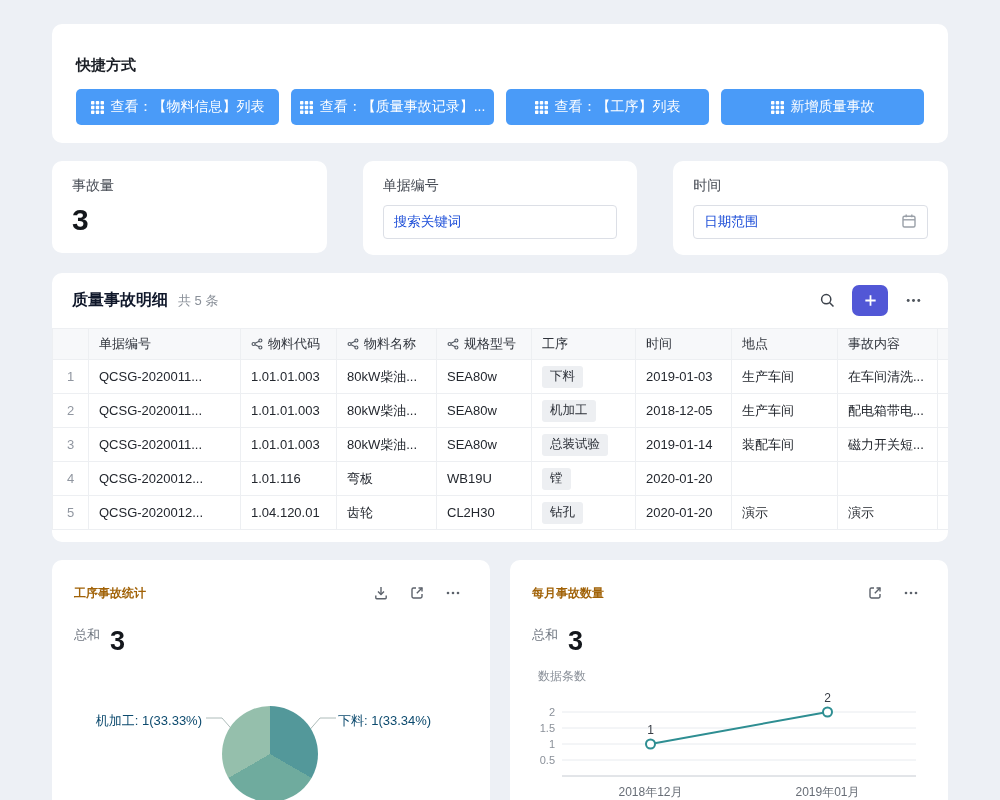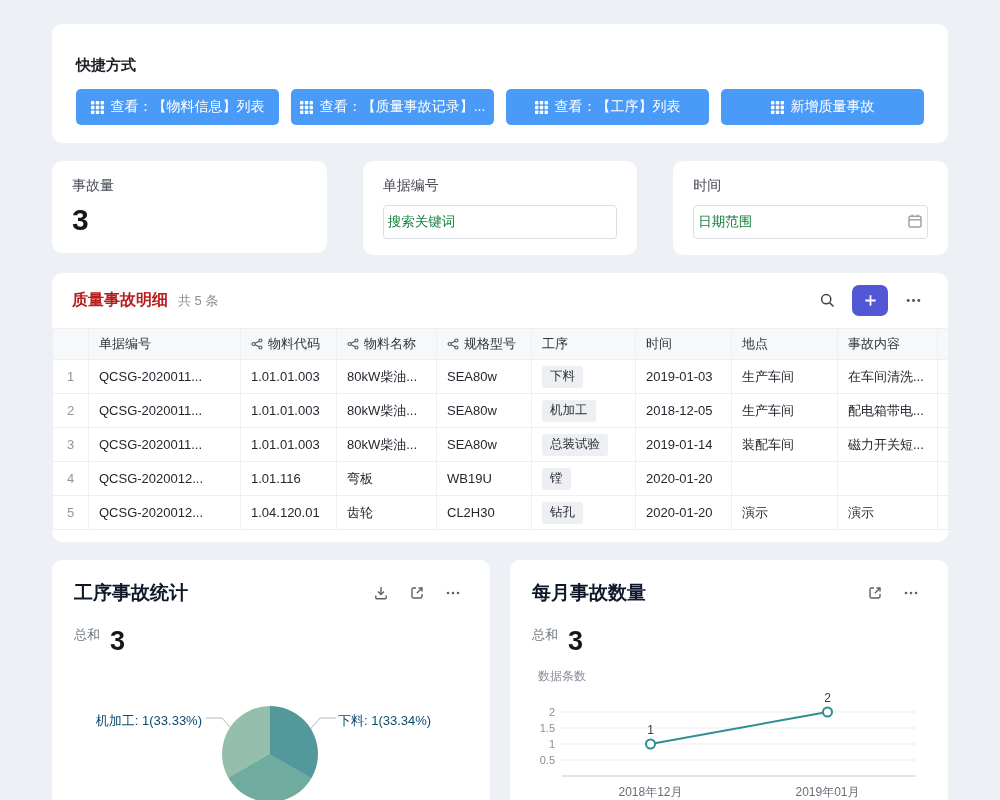--- a/index.html
+++ b/index.html
@@ -10,42 +10,42 @@
   
   .shortcuts{padding:32px 24px 18px}
   .shortcuts-title{font-size:15px;font-weight:700;color:#1b1f26}
   .sc-row{display:flex;gap:12px;margin-top:14px}
   .sc-btn{flex:1;height:36px;background:#4a9bf8;border:none;border-radius:5px;color:#fff;font-size:14px;display:flex;align-items:center;justify-content:center;gap:7px;font-family:inherit;cursor:pointer;padding:0 8px;white-space:nowrap;overflow:hidden}
   
   .filter-row{display:flex;gap:36px;margin-top:18px;align-items:flex-start}
   .filter-card{flex:1;padding:16px 20px}
   .filter-label{font-size:14px;color:#464b54}
   .stat-value{font-size:30px;font-weight:700;color:#14171c;margin-top:8px;line-height:34px}
-  .input-box{margin-top:10px;height:34px;border:1px solid #dcdfe6;border-radius:4px;display:flex;align-items:center;justify-content:space-between;padding:0 4px;font-size:13.5px;color:#15803d;background:#fff;cursor:pointer}
+  .input-box{margin-top:10px;height:34px;border:1px solid #dcdfe6;border-radius:4px;display:flex;align-items:center;justify-content:space-between;padding:0 10px;font-size:13.5px;color:#1d4ed8;background:#fff;cursor:pointer}
   
   .table-card{margin-top:18px;padding-bottom:12px;overflow:hidden}
   .table-head{display:flex;align-items:center;padding:12px 20px}
-  .table-title{font-size:16px;font-weight:700;color:#b91c1c}
+  .table-title{font-size:16px;font-weight:700;color:#0f172a}
   .table-count{font-size:13px;color:#8a9099;margin-left:10px}
   .head-actions{margin-left:auto;display:flex;align-items:center;gap:10px}
   .icon-btn{width:30px;height:30px;display:flex;align-items:center;justify-content:center;border:none;background:transparent;border-radius:5px;cursor:pointer;color:#4e545c}
   .plus-btn{width:36px;height:31px;background:#5257d6;border:none;border-radius:7px;color:#fff;display:flex;align-items:center;justify-content:center;cursor:pointer}
   .table-wrap{overflow:hidden}
   table{border-collapse:collapse;table-layout:fixed;width:970px;font-size:13px}
   th,td{border:1px solid #edeff2;padding:0 10px;white-space:nowrap;overflow:hidden;text-align:left}
   th{background:#f7f8fa;height:31px;font-weight:400;color:#30343c}
   td{height:34px;color:#23272e}
   .th-inner{display:flex;align-items:center;gap:5px}
   td.idx{color:#9096a0;text-align:center;padding:0 4px}
   .tag{display:inline-block;background:#edeff2;border-radius:3px;padding:2.5px 8px;font-size:12.5px;color:#2c3038}
   
   .charts-row{display:flex;gap:20px;margin-top:18px}
   .chart-card{flex:1;height:300px;padding:18px 22px;position:relative;overflow:hidden}
   .chart-head{display:flex;align-items:center;height:30px}
-  .chart-title{font-size:19px;font-weight:700;color:#0f172a}
+  .chart-title{font-size:12px;font-weight:700;color:#a16207}
   .chart-actions{margin-left:auto;display:flex;gap:6px;align-items:center}
   .total-row{display:flex;align-items:flex-start;gap:10px;margin-top:18px;height:34px}
   .total-label{font-size:13px;color:#6f7680}
   .total-value{font-size:27px;font-weight:700;color:#14171c}
   .pie-area{position:relative;height:220px;margin-top:6px}
   .pie{position:absolute;width:96px;height:96px;border-radius:50%;left:148px;top:40px}
   .pie-label{position:absolute;font-size:13px;color:#0c4a6e;white-space:nowrap}
   .pie-label.pos-left{left:0;top:46px;width:128px;text-align:right}
   .pie-label.pos-right{left:264px;top:46px}
   .pie-label.pos-bottom{left:209px;top:146px}

